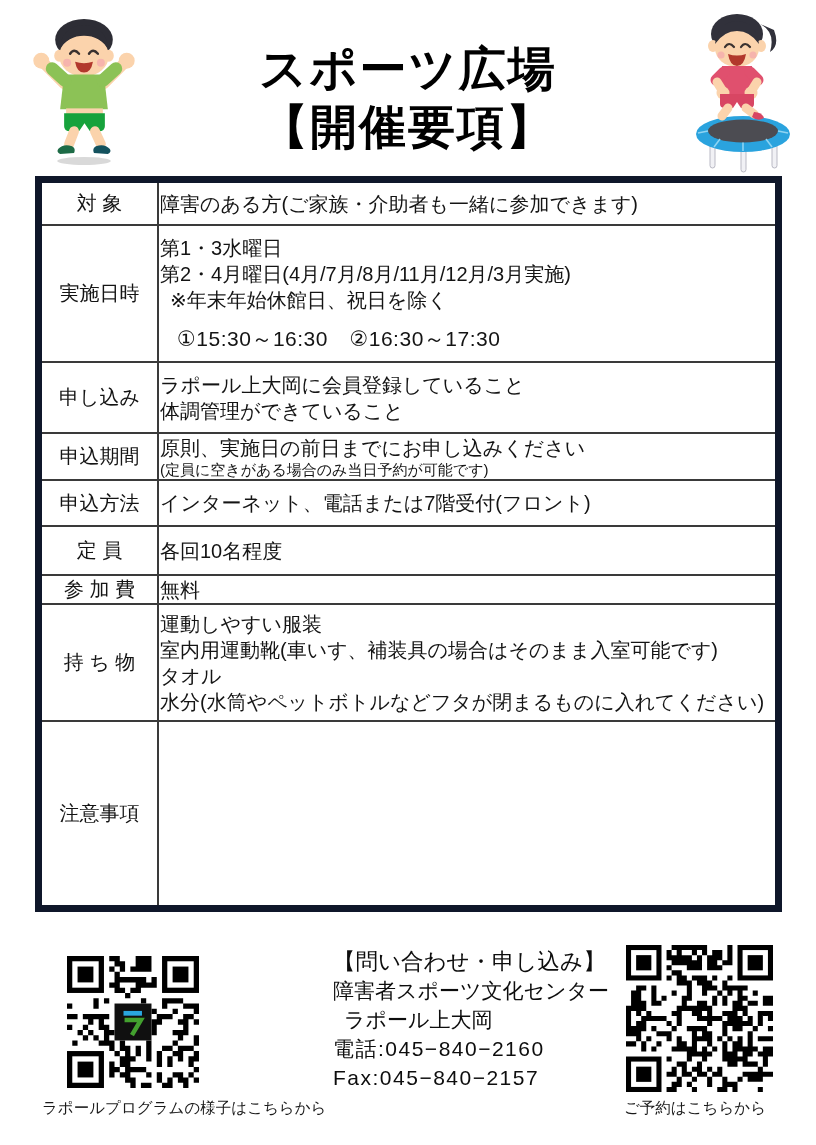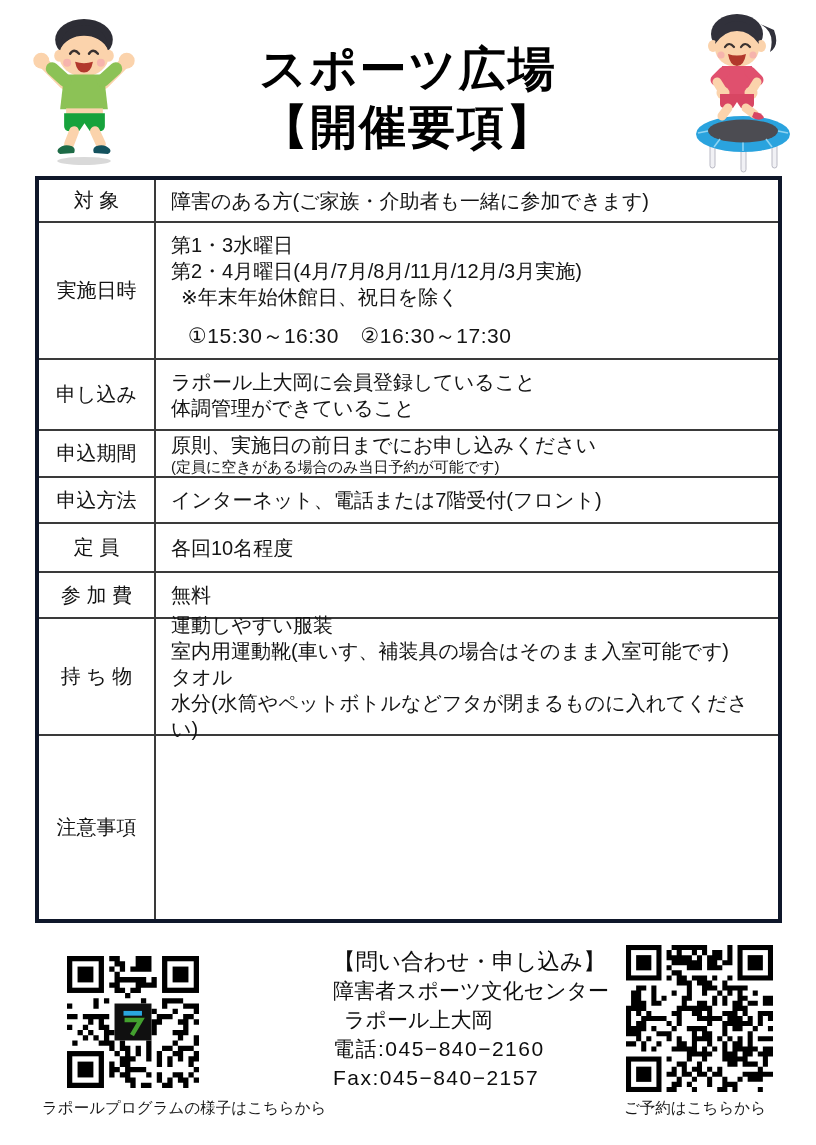--- a/index.html
+++ b/index.html
@@ -8,29 +8,29 @@
 
   
   .title{position:absolute;left:0;right:0;top:40px;text-align:center;
          font-size:47px;font-weight:700;line-height:58px;color:#000;letter-spacing:2px;}
   .illus{position:absolute;}
   .boy{left:22px;top:12px;width:124px;height:154px;}
   .girl{left:680px;top:6px;width:126px;height:172px;}
 
   
   .info-table{position:absolute;left:35px;top:176px;width:747px;
-              border:4px solid #0f172a;background:#fff;box-sizing:border-box;}
+              border:7px solid #0f172a;background:#fff;box-sizing:border-box;}
   .row{display:flex;box-sizing:border-box;border-bottom:2px solid #3a3a3a;}
   .row:last-child{border-bottom:none;}
   .r0{height:43px}.r1{height:137px}.r2{height:71px}.r3{height:47px}.r4{height:46px}
-  .r5{height:49px}.r6{height:46px}.r7{height:117px}.r8{height:183px}
+  .r5{height:49px}.r6{height:29px}.r7{height:117px}.r8{height:183px}
   .cell-label{flex:none;width:115px;border-right:2px solid #3a3a3a;display:flex;
               align-items:center;justify-content:center;font-size:20px;color:#141414;}
   .cell-content{flex:1;display:flex;flex-direction:column;justify-content:center;
-                padding:4px 8px 4px 15px;font-size:20px;line-height:26px;color:#141414;}
+                padding:4px 8px 4px 1px;font-size:20px;line-height:26px;color:#141414;}
   .ln{white-space:pre-wrap;}
   .small{font-size:15px;line-height:18px;}
   .indent{padding-left:10px;}
   .time{margin-top:13px;padding-left:8px;font-size:21px;letter-spacing:0.5px;margin-left:9px;}
 
   
   .qr{position:absolute;background:#fff;}
   .qr-left{left:67px;top:956px;width:132px;height:132px;}
   .qr-right{left:626px;top:945px;width:147px;height:147px;}
   .contact{position:absolute;left:333px;top:947px;font-size:21px;line-height:29px;color:#0d0d0d;}

